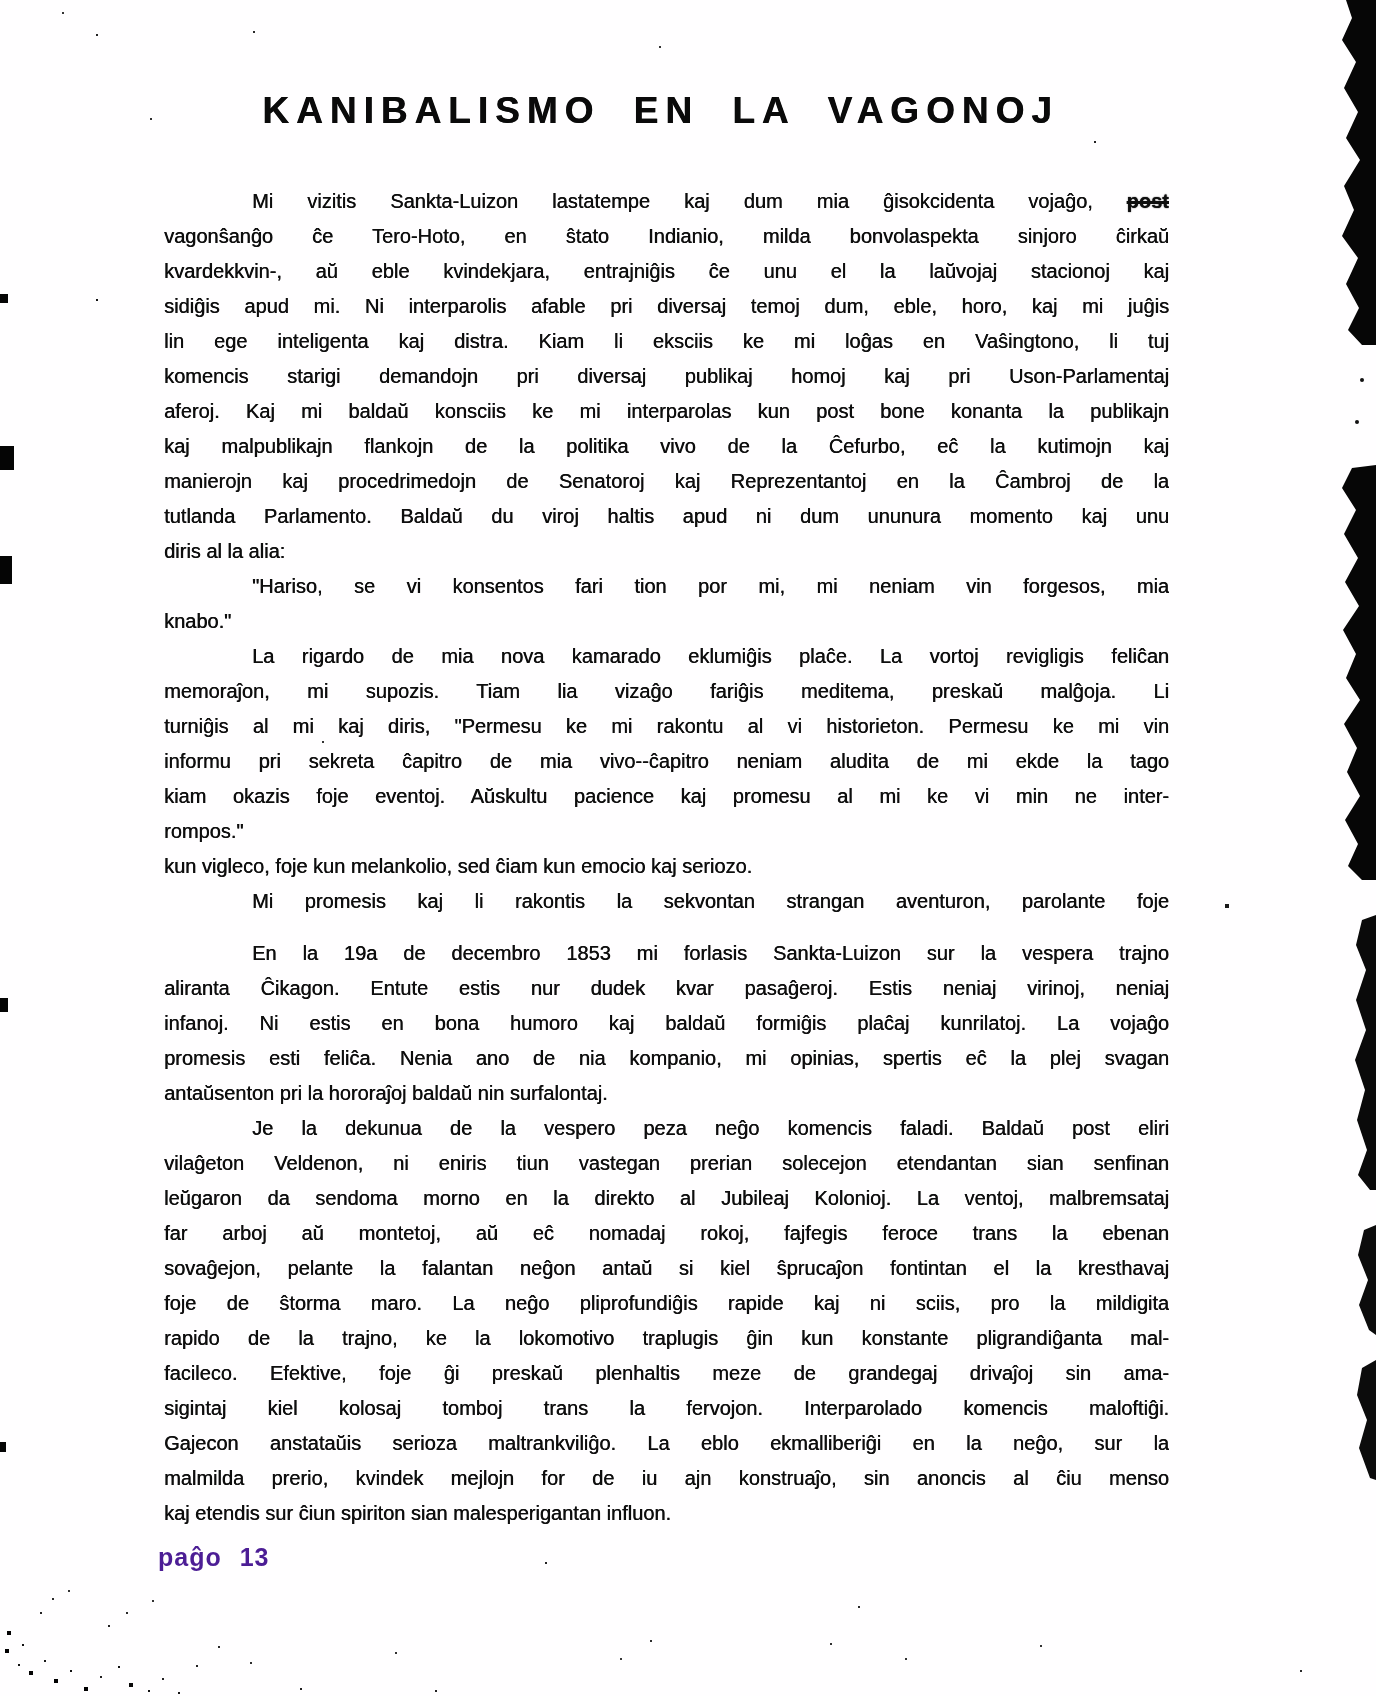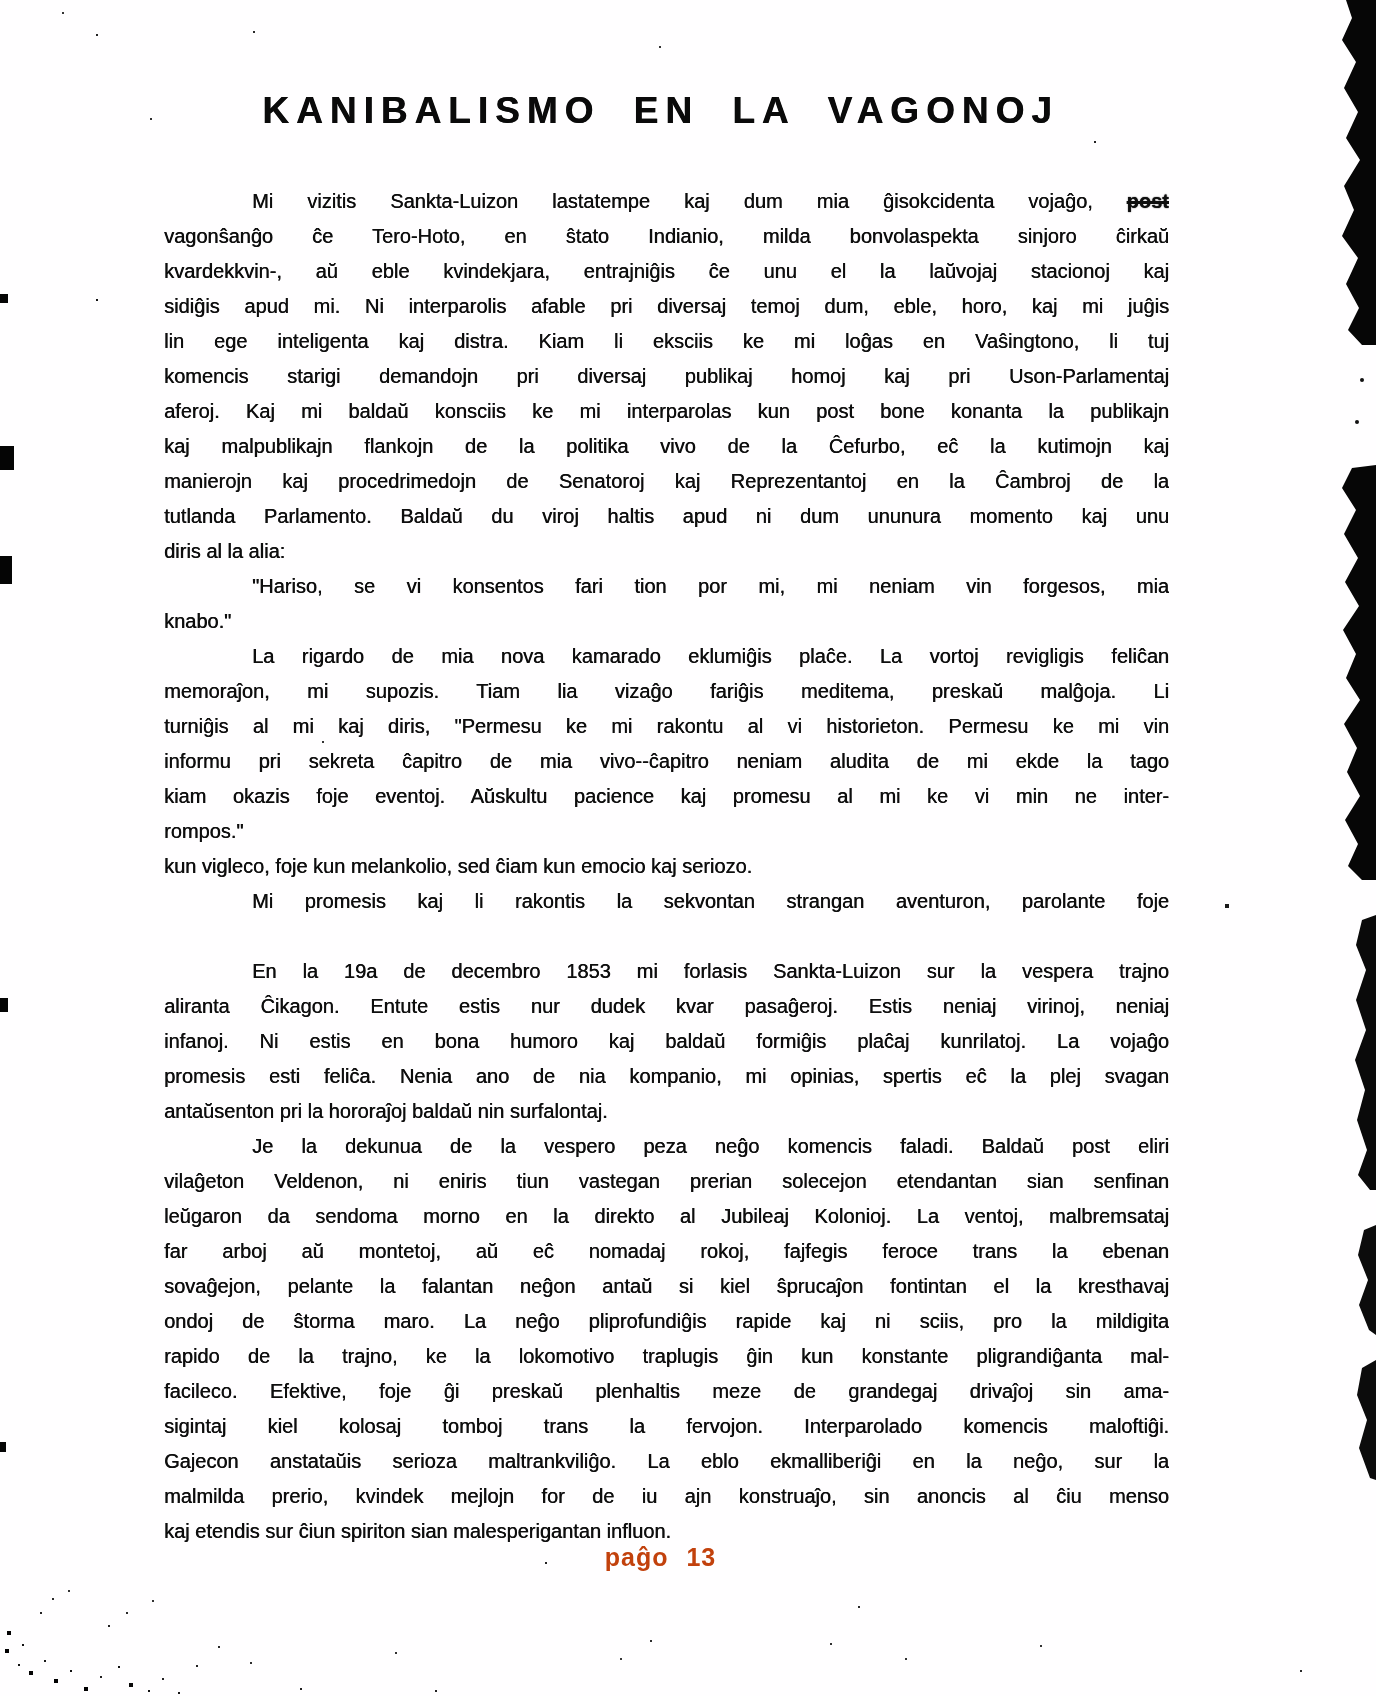--- a/index.html
+++ b/index.html
@@ -16,31 +16,31 @@
   }
   .text-body {
     position:absolute; top:184px; left:164px; width:1005px;
     font-size:20px; line-height:35px;
     text-shadow:0.4px 0 0 currentColor;
   }
   .line { height:35px; overflow:hidden; white-space:normal; }
   .line.just { text-align:justify; }
   .line.just::after { content:""; display:inline-block; width:100%; height:0; }
   .line.first { text-indent:88px; }
-  .para.gap { margin-top:35px; }
+  .para.gap { margin-top:17px; }
   .struck {
     font-weight:700;
     text-decoration:line-through;
     text-decoration-thickness:3px;
     text-shadow:0 0 1.2px #000;
   }
   .page-number {
     position:absolute; top:1543px; left:158px; width:1005px;
-    text-align:center; font-size:25px; font-weight:700;
-    word-spacing:10px; letter-spacing:1px; color:#c2410c;
+    text-align:left; font-size:25px; font-weight:700;
+    word-spacing:10px; letter-spacing:1px; color:#4c1d95;
   }
   .edge-right { position:absolute; top:0; right:0; }
   .edge-left-mark { position:absolute; left:0; background:#050505; }
   .m1 { top:294px; width:8px; height:9px; }
   .m2 { top:446px; width:14px; height:24px; }
   .m3 { top:556px; width:12px; height:28px; }
   .m4 { top:998px; width:8px; height:14px; }
   .m5 { top:1442px; width:6px; height:10px; }
   .speck, .speck-bl {
     position:absolute; top:0; left:0; width:2px; height:2px; background:transparent;
@@ -110,21 +110,21 @@
         <div class="line just"><span>infanoj. Ni estis en bona humoro kaj baldaŭ formiĝis plaĉaj kunrilatoj. La vojaĝo</span></div>
         <div class="line just"><span>promesis esti feliĉa. Nenia ano de nia kompanio, mi opinias, spertis eĉ la plej svagan</span></div>
         <div class="line"><span>antaŭsenton pri la hororaĵoj baldaŭ nin surfalontaj.</span></div>
       </div>
       <div class="para">
         <div class="line just first"><span>Je la dekunua de la vespero peza neĝo komencis faladi. Baldaŭ post eliri</span></div>
         <div class="line just"><span>vilaĝeton Veldenon, ni eniris tiun vastegan prerian solecejon etendantan sian senfinan</span></div>
         <div class="line just"><span>leŭgaron da sendoma morno en la direkto al Jubileaj Kolonioj. La ventoj, malbremsataj</span></div>
         <div class="line just"><span>far arboj aŭ montetoj, aŭ eĉ nomadaj rokoj, fajfegis feroce trans la ebenan</span></div>
         <div class="line just"><span>sovaĝejon, pelante la falantan neĝon antaŭ si kiel ŝprucaĵon fontintan el la kresthavaj</span></div>
-        <div class="line just"><span>ondoj de ŝtorma maro. La neĝo pliprofundiĝis rapide kaj ni sciis, pro la mildigita</span></div>
+        <div class="line just"><span>foje de ŝtorma maro. La neĝo pliprofundiĝis rapide kaj ni sciis, pro la mildigita</span></div>
         <div class="line just"><span>rapido de la trajno, ke la lokomotivo traplugis ĝin kun konstante pligrandiĝanta mal-</span></div>
         <div class="line just"><span>facileco. Efektive, foje ĝi preskaŭ plenhaltis meze de grandegaj drivaĵoj sin ama-</span></div>
         <div class="line just"><span>sigintaj kiel kolosaj tomboj trans la fervojon. Interparolado komencis maloftiĝi.</span></div>
         <div class="line just"><span>Gajecon anstataŭis serioza maltrankviliĝo. La eblo ekmalliberiĝi en la neĝo, sur la</span></div>
         <div class="line just"><span>malmilda prerio, kvindek mejlojn for de iu ajn konstruaĵo, sin anoncis al ĉiu menso</span></div>
         <div class="line"><span>kaj etendis sur ĉiun spiriton sian malesperigantan influon.</span></div>
       </div>
     </div>
 
   <div class="page-number">paĝo 13</div>

